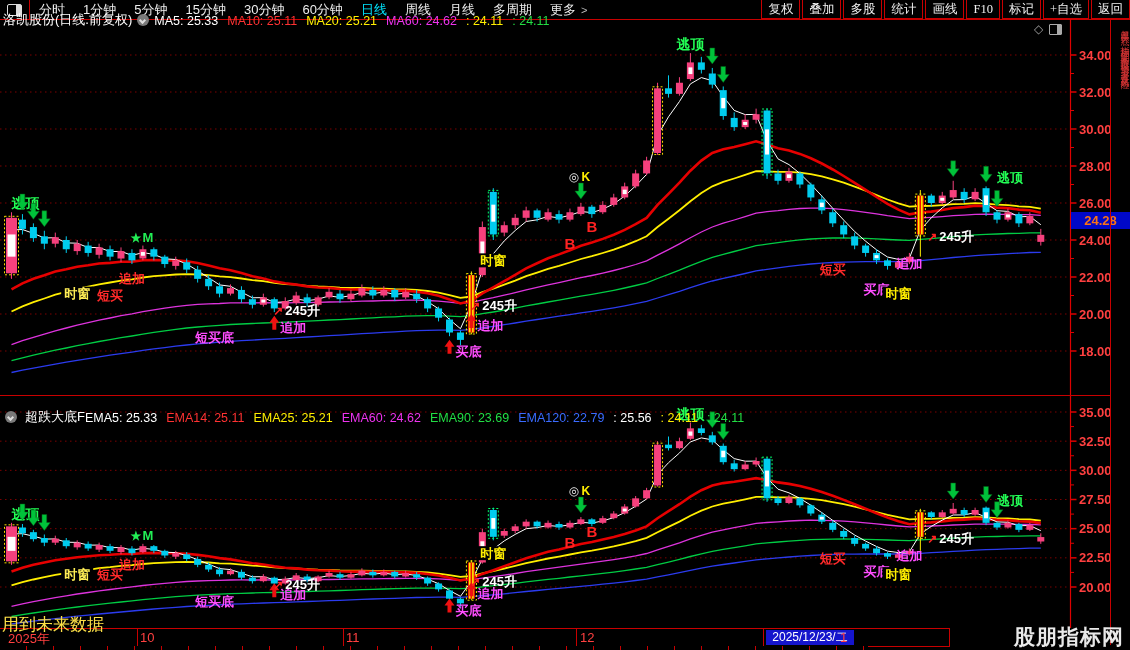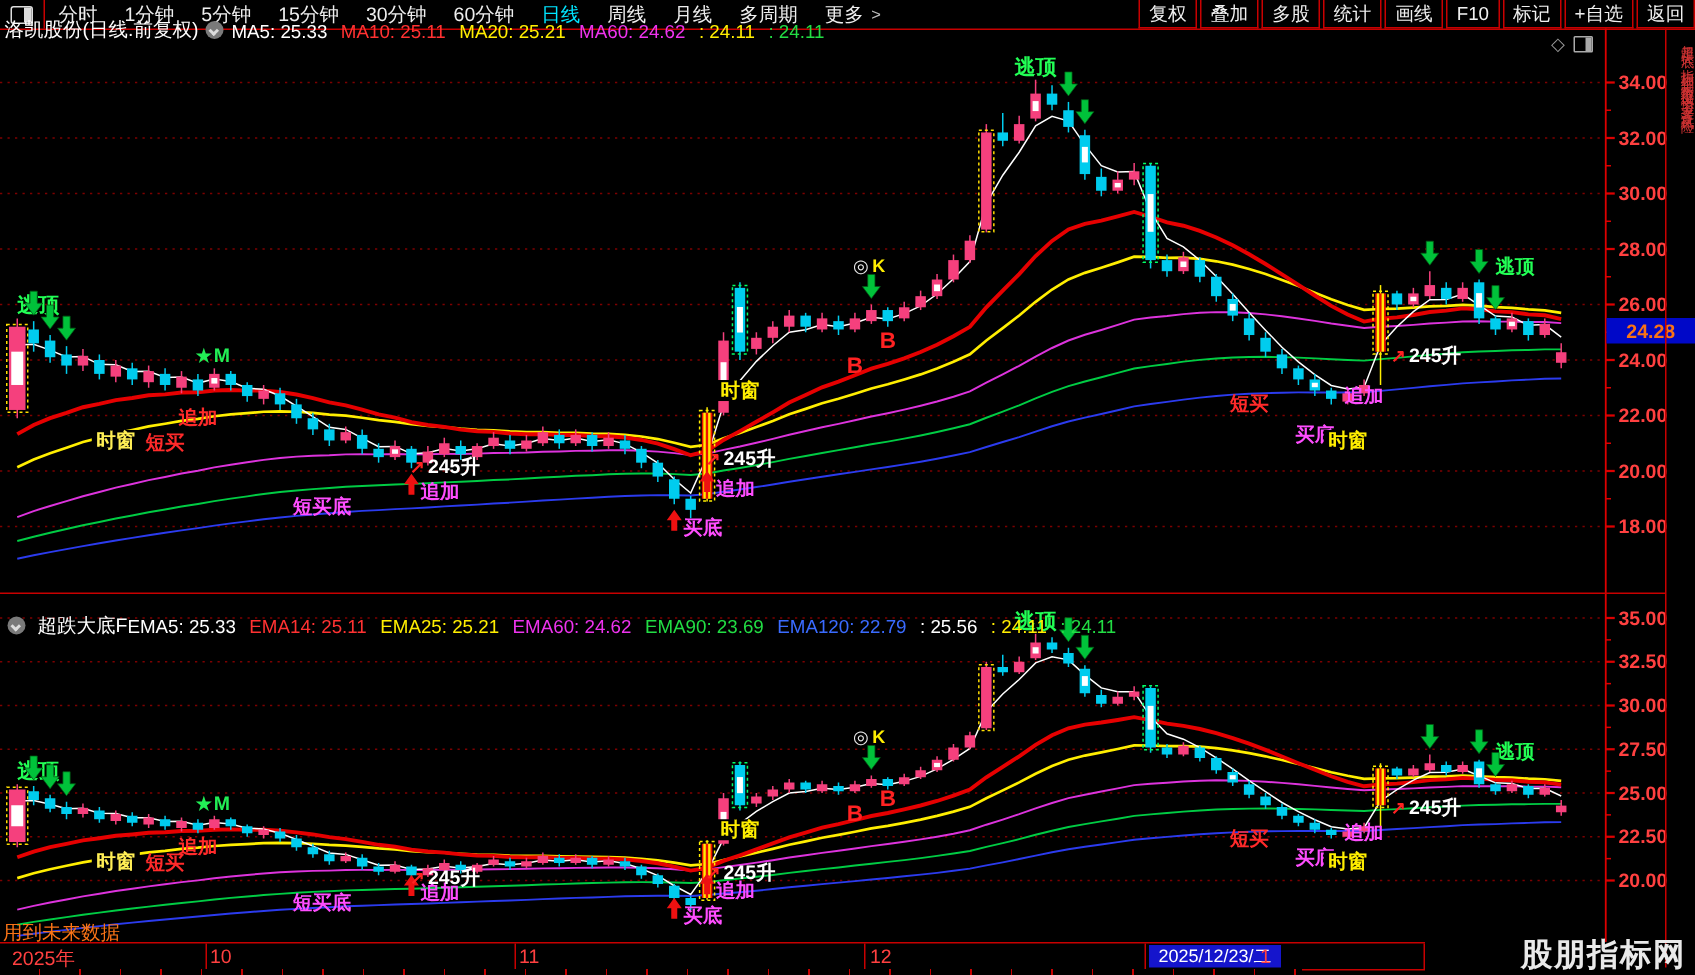--- a/index.html
+++ b/index.html
@@ -11,21 +11,21 @@
            border-bottom:1px solid #c80000;display:flex;align-items:center;font-size:13px;color:#eee;}
   .win-icon{width:13px;height:10px;border:1.5px solid #ddd;border-radius:2px;margin:0 7px 0 7px;position:relative;}
   .win-icon::after{content:"";position:absolute;right:0;top:0;bottom:0;width:5px;background:#ddd;}
   .tb-left-box{height:19px;display:flex;align-items:center;border-right:1px solid #c80000;}
   .periods{display:flex;align-items:center;}
   .period{padding:4px 9px;cursor:default;white-space:nowrap;}
   .period.active{color:#00e5ff;}
   .more-arrow{color:#bbb;font-size:11px;margin-left:-4px;}
   .tb-right{margin-left:auto;display:flex;align-items:stretch;height:19px;}
   .tb-btn{border:1px solid #c80000;border-top:none;margin-left:2px;padding:0 6px;display:flex;align-items:center;
-          font-size:12.5px;color:#f0f0f0;white-space:nowrap;}
+          font-size:12.5px;color:#f0f0f0;white-space:nowrap;font-family:Liberation Serif, serif;}
   
   .hdr{position:absolute;left:0;height:18px;display:flex;align-items:center;font-size:13px;color:#fff;white-space:nowrap;}
   .hdr1{top:11px;}
   .hdr2{top:395px;border-top:1px solid #c80000;width:1110px;padding-top:12px;}
   .chev-circle{width:12px;height:12px;border-radius:50%;background:#7a7a7a;margin:0 5px;position:relative;flex:0 0 auto;}
   .chev-circle::after{content:"";position:absolute;left:3px;top:3.5px;border:solid #ddd;border-width:0 2px 2px 0;
                       padding:1.5px;transform:rotate(45deg);}
   .ind{margin-right:9px;font-weight:normal;font-size:12.5px;}
   .hdr-title{margin-left:3px;font-size:13px;}
   
@@ -45,21 +45,21 @@
   
   .time-axis{position:absolute;left:0;top:628px;width:950px;height:17px;border-top:1px solid #c80000;
              border-bottom:1px solid #c80000;background:#000;}
   .t-label{position:absolute;top:1px;color:#ff4040;font-size:13px;white-space:nowrap;}
   .t-div{position:absolute;top:0;width:1px;height:17px;background:#c80000;}
   .cursor-tag{position:absolute;left:766px;top:1px;width:88px;height:15px;background:#1515cc;color:#fff;
               font-size:12px;display:flex;align-items:center;justify-content:center;}
   .bottom-ticks{position:absolute;left:0;top:646px;width:868px;height:4px;
      background:repeating-linear-gradient(90deg,#000 0 26px,#c80000 26px 27px);}
   
-  .future-note{position:absolute;left:2px;top:613px;color:#f97316;font-size:13px;text-align:right;}
+  .future-note{position:absolute;left:2px;top:613px;color:#fde047;font-size:17px;text-align:right;}
   .watermark{position:absolute;right:6px;bottom:1px;text-align:right;line-height:1.08;}
   .wm1{color:#e9e9e9;font-size:21px;font-weight:bold;letter-spacing:1px;}
   .wm2{color:#d2d2d2;font-size:19px;font-weight:bold;}
 </style>
 </head>
 <body>
 
 <div class="screen">
 
   <div class="toolbar">

